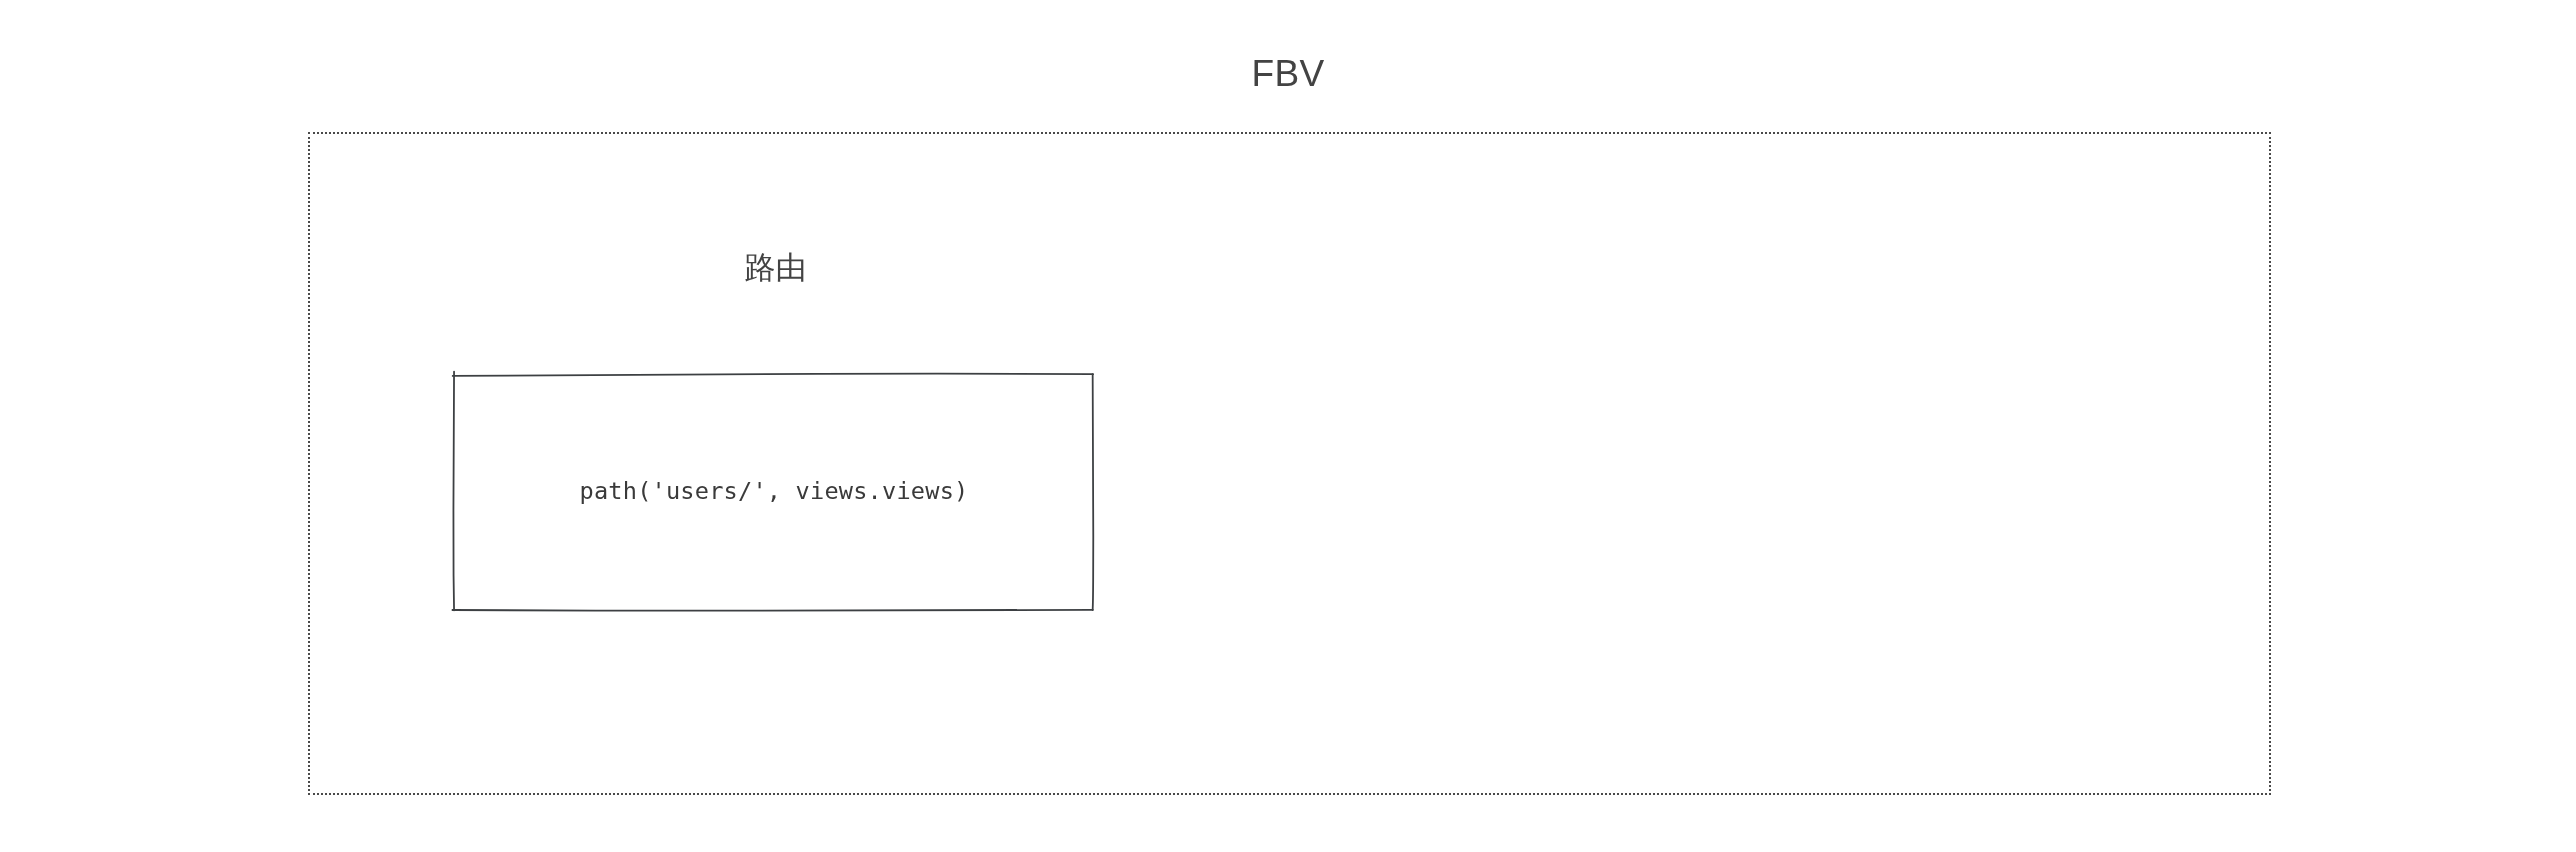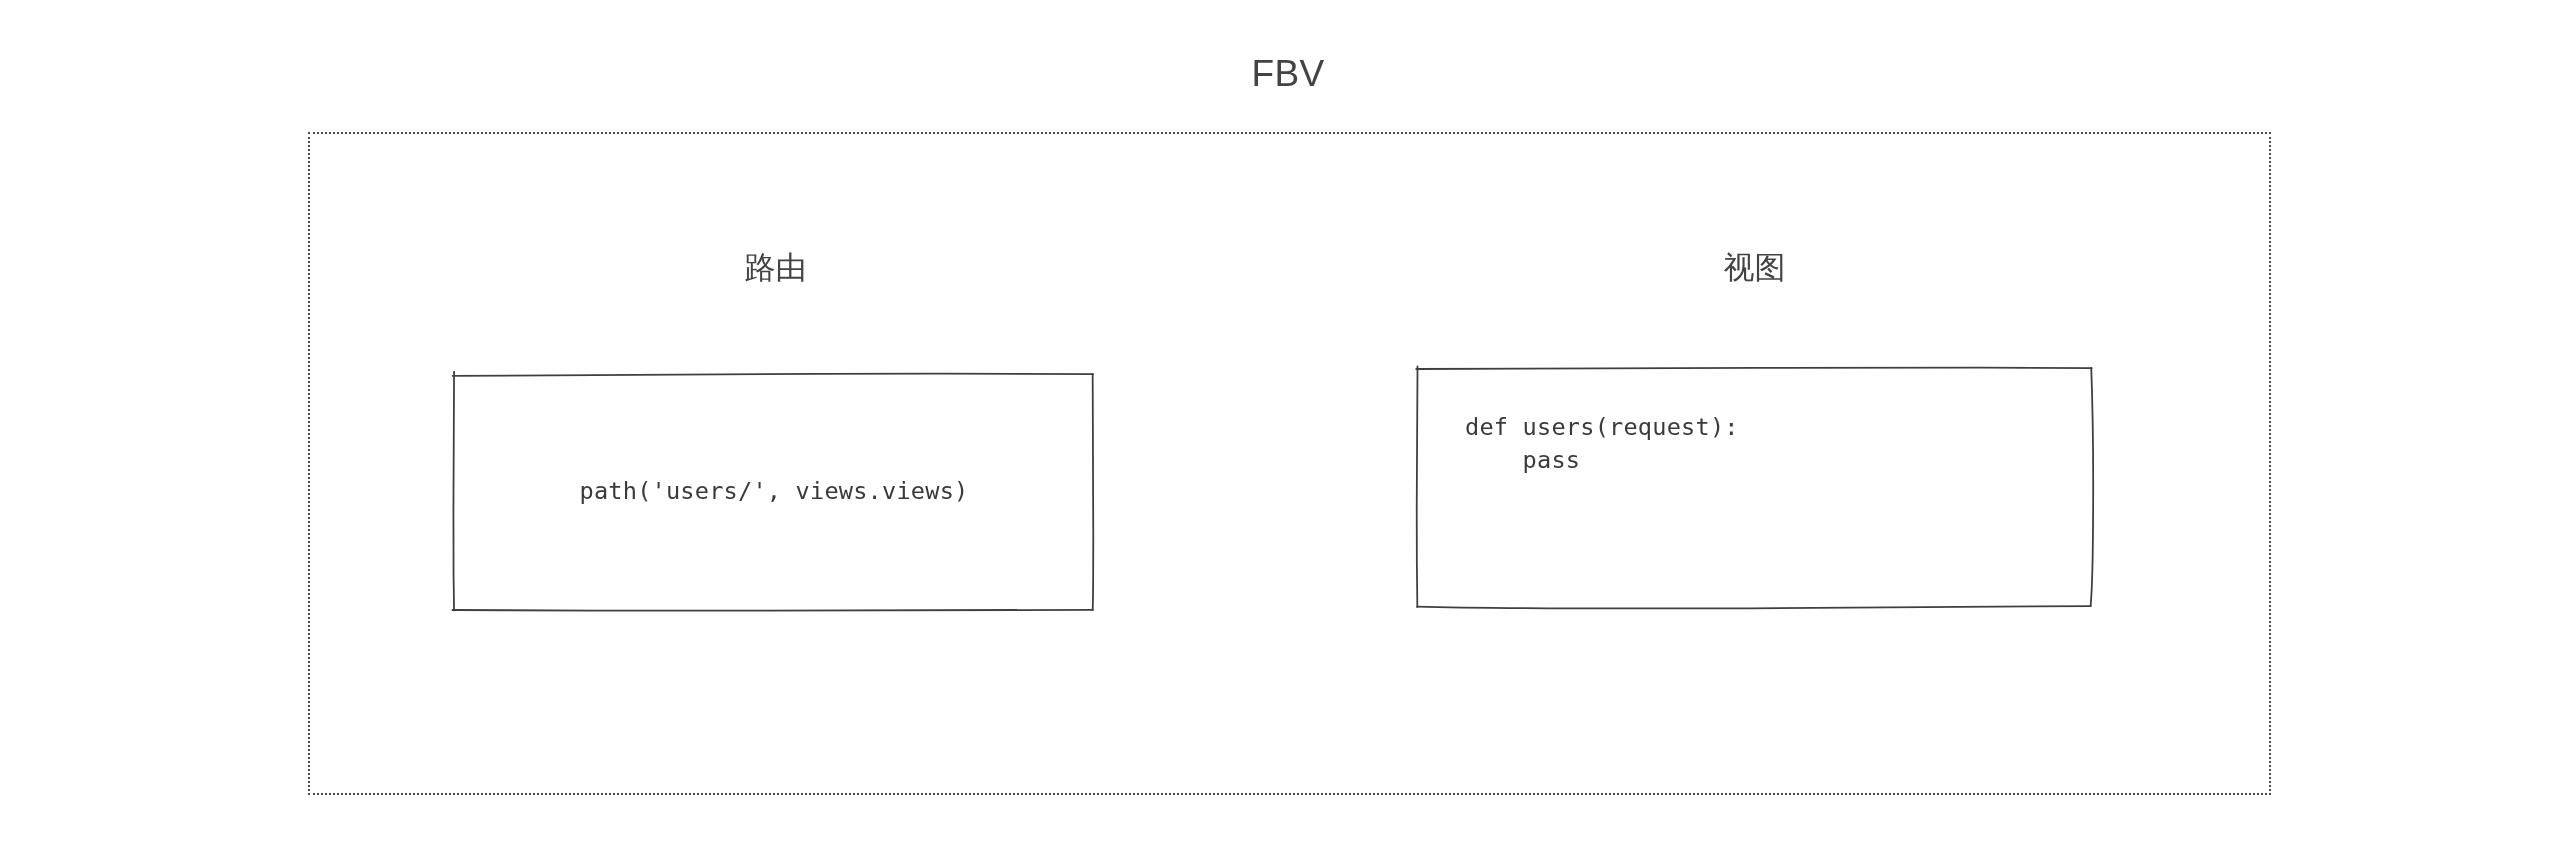--- a/index.html
+++ b/index.html
@@ -127,35 +127,15 @@
 
         <path d="M791.2 297.2 C 700 297.8, 400 298.4, 180 298.2 C 90 298.1, 30 297.8, 4.2 297.4"></path>
 
         <path d="M6.2 4.4 C 5.6 70, 5.2 170, 5.6 255 C 5.8 278, 6.0 290, 6.2 297.8"></path>
       </svg>
     </div>
 
     <div class="code-text">path('users/', views.views)</div>
   </div>
 
-  <div class="group" id="group-view">
-
-    <div class="group-label">视图</div>
-
-    <div class="sketch-box">
-      <svg width="688" height="252" viewBox="0 0 846 310" aria-hidden="true">
-
-        <path d="M5.0 7.4 C 150 6.2, 480 5.8, 700 5.6 C 770 5.5, 814 5.8, 836.0 6.2"></path>
-
-        <path d="M835.4 6.0 C 837.4 60, 838.4 150, 837.2 235 C 836.6 270, 835.6 288, 834.6 299.0"></path>
-
-        <path d="M834.8 299.0 C 720 300.6, 420 302.4, 200 301.8 C 110 301.5, 40 300.6, 6.0 299.6"></path>
-
-        <path d="M6.6 4.2 C 5.8 60, 5.4 160, 5.8 245 C 6.0 272, 6.2 290, 6.4 300.2"></path>
-      </svg>
-    </div>
-
-    <div class="code-text">def users(request):
-    pass</div>
-  </div>
 
 </div>
 
 
 </body></html>

